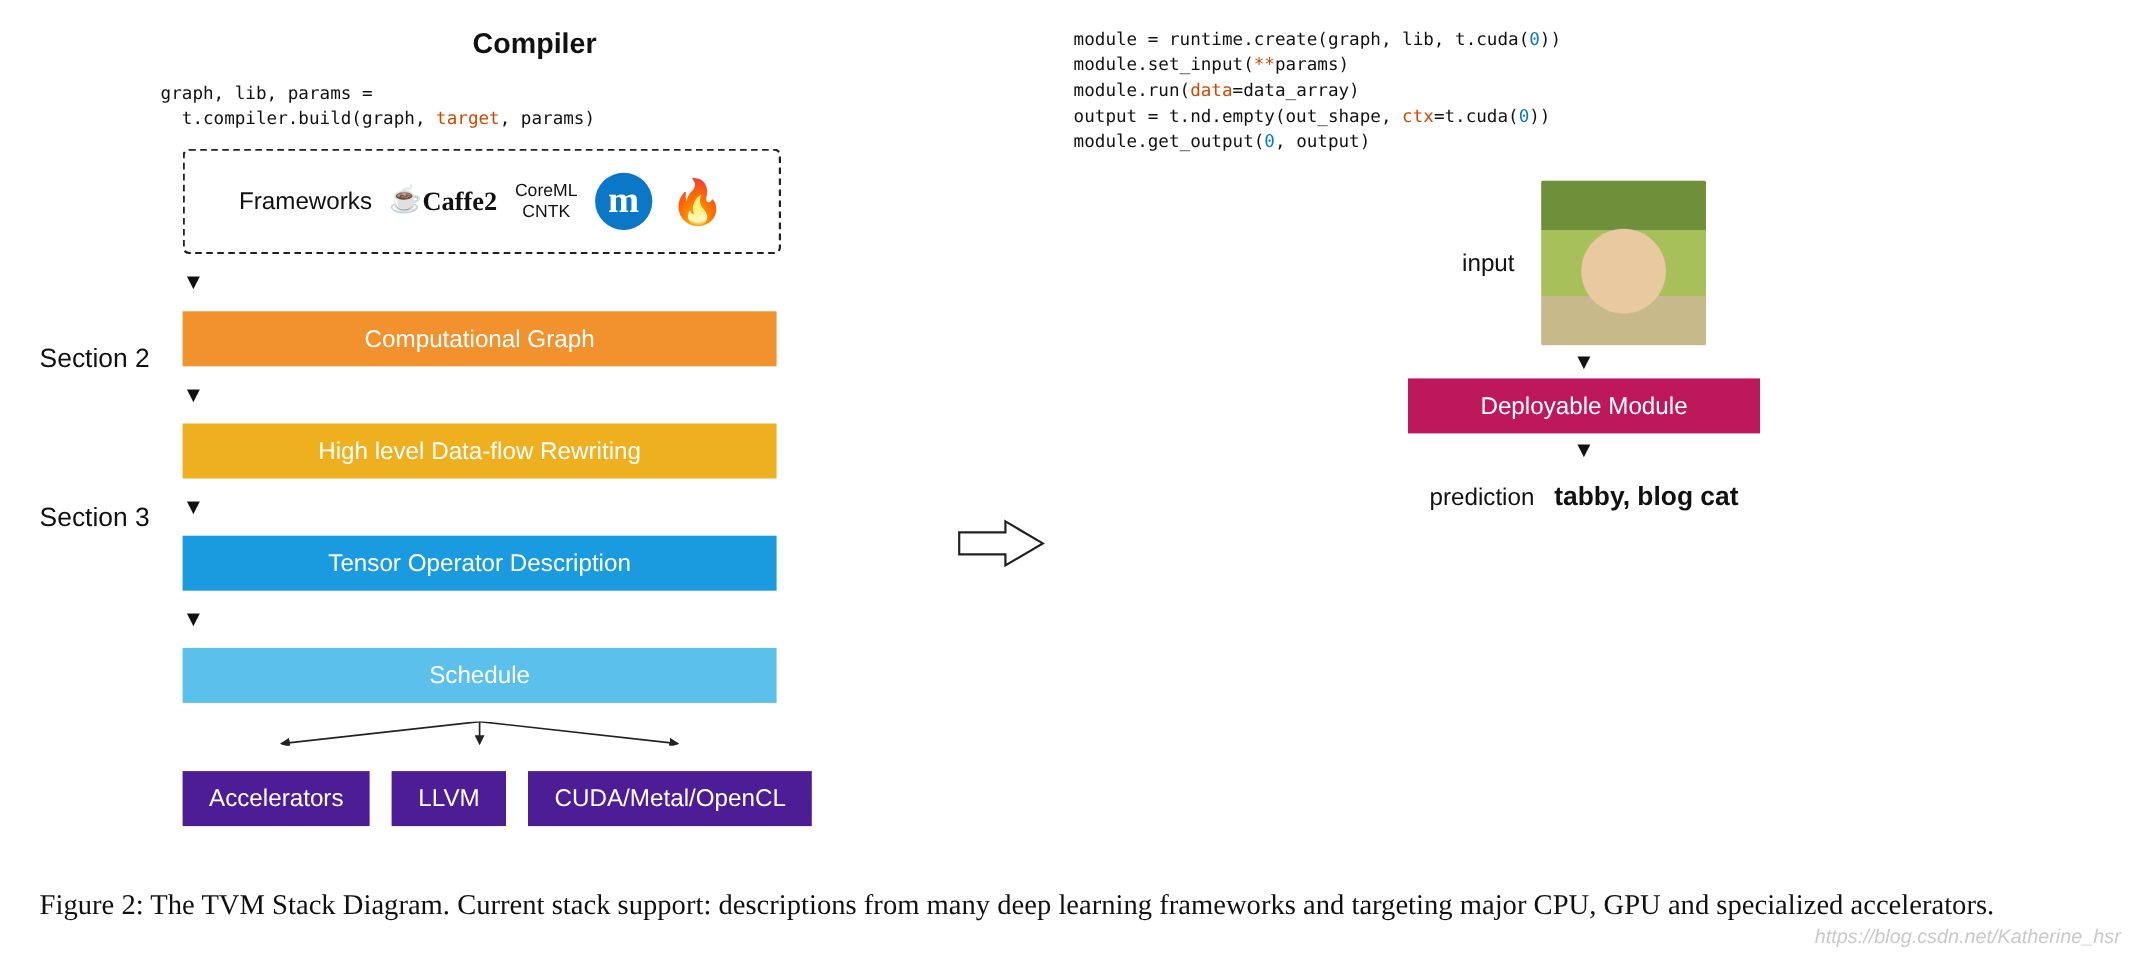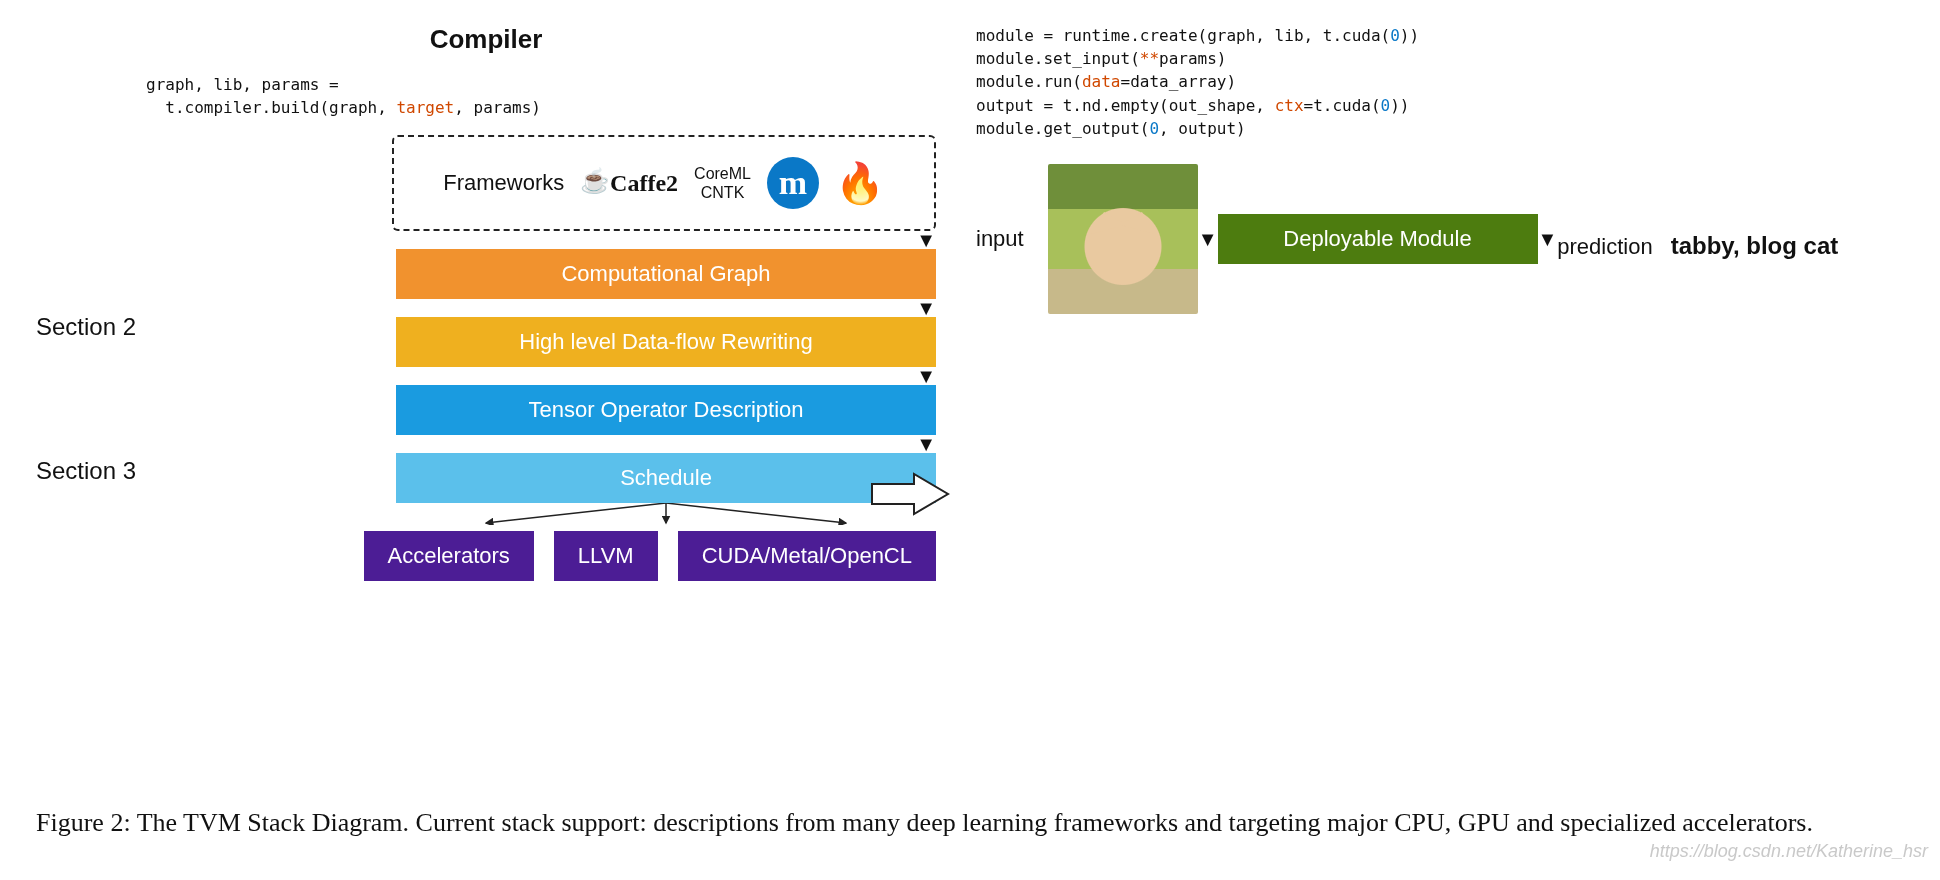--- a/index.html
+++ b/index.html
@@ -7,43 +7,43 @@
   .cols{display:flex;gap:40px;}
   .col-left{flex:0 0 900px;}
   .col-right{flex:1;}
   .sec-title{font-weight:700;font-size:26px;text-align:center;margin:0 0 18px 0;}
   .code{font-family:"Menlo","Consolas",monospace;font-size:16px;white-space:pre;line-height:1.45;}
   .kw{color:#d04800;}   
   .num{color:#0a78c7;}  
   .left-body{display:flex;}
   .gutter{width:130px;font-size:24px;}
   .gutter .lbl{position:absolute;}
-  .stack{flex:1;display:flex;flex-direction:column;align-items:flex-end;}
+  .stack{flex:1;display:flex;flex-direction:column;align-items:flex-start;gap:17px;}
   .frameworks{width:540px;height:92px;border:2px dashed #222;border-radius:6px;display:flex;align-items:center;justify-content:center;gap:16px;margin-top:8px;}
   .fw-label{font-size:22px;}
   .caffe2{font-family:Georgia,serif;font-weight:700;font-size:24px;}
   .cup{display:inline-block;transform:translateY(-2px);}
   .fw-stack{font-size:16px;line-height:1.2;text-align:center;}
   .mxnet{width:52px;height:52px;border-radius:50%;background:#0a78c7;color:#fff;font-family:Georgia,serif;font-weight:700;font-size:34px;display:flex;align-items:center;justify-content:center;}
   .flame{font-size:40px;}
   .layer{width:540px;height:50px;color:#fff;font-size:22px;display:flex;align-items:center;justify-content:center;}
   .orange{background:#f1922e;}
   .amber{background:#efb01f;}
   .blue{background:#1a9be0;}
   .sky{background:#5bc0eb;}
   .pink{background:#4c1d95;}
-  .magenta{background:#4d7c0f;}
+  .magenta{background:#be185d;}
   .arrow-v{font-size:20px;line-height:18px;}
   .targets{display:flex;gap:20px;margin-top:6px;}
   .targets .layer{width:auto;padding:0 24px;height:50px;}
   .fan{width:540px;height:22px;position:relative;}
   .fan svg{position:absolute;inset:0;}
   .mid-arrow{position:absolute;left:870px;top:470px;}
   .mid-arrow svg{display:block;}
-  .runtime-stack{display:flex;flex-direction:row;align-items:center;margin-top:24px;}
+  .runtime-stack{display:flex;flex-direction:column;align-items:center;margin-top:24px;}
   .cat{width:150px;height:150px;border-radius:2px;background:
         radial-gradient(circle at 50% 55%, #e9c9a0 0 34%, transparent 35%),
         radial-gradient(circle at 42% 48%, #3a2a1a 0 3%, transparent 4%),
         radial-gradient(circle at 58% 48%, #3a2a1a 0 3%, transparent 4%),
         linear-gradient(180deg,#6f8f3a 0 30%,#a8c05a 30% 70%,#c7b98a 70% 100%);
         position:relative;}
   .cat::before,.cat::after{content:"";position:absolute;top:30px;width:0;height:0;border:18px solid transparent;border-bottom-color:#e9c9a0;}
   .cat::before{left:38px;transform:rotate(-15deg);}
   .cat::after{right:38px;transform:rotate(15deg);}
   .rt-row{display:flex;align-items:center;gap:24px;}

